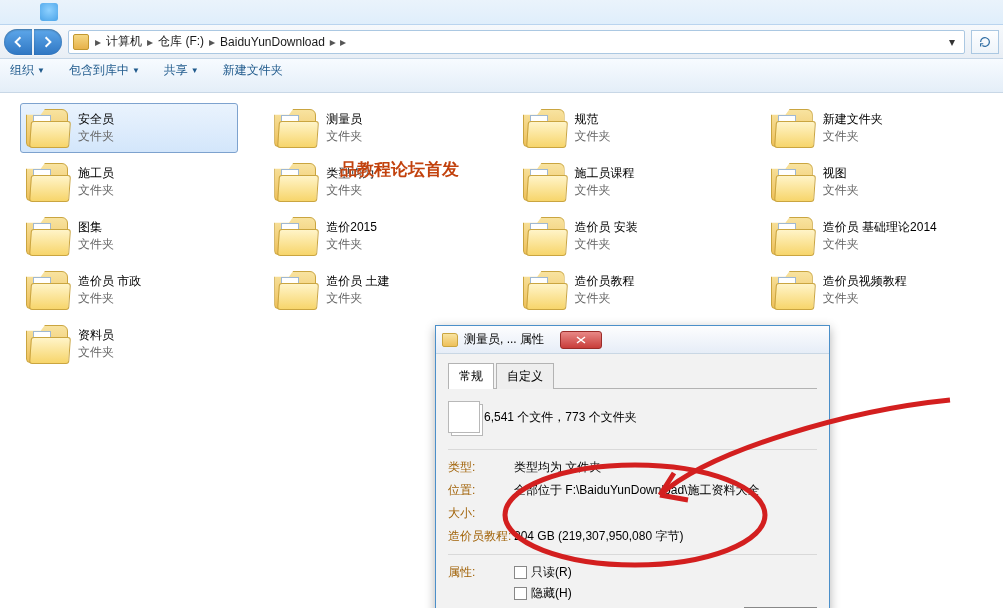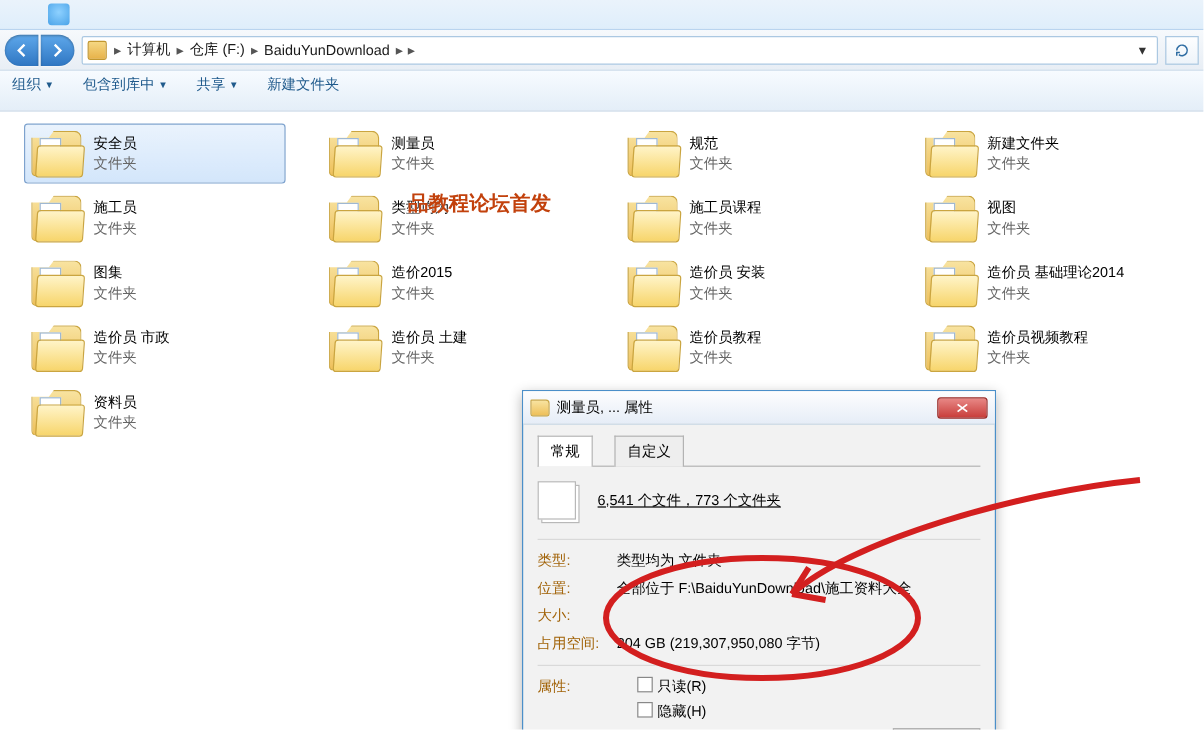--- a/index.html
+++ b/index.html
@@ -36,37 +36,37 @@
     .folder-icon .back { position:absolute; inset:0; background:linear-gradient(#f8e3a0,#eec05a); border:1px solid #caa540; border-radius:2px 6px 4px 4px; clip-path: polygon(0 15%, 35% 15%, 45% 0, 100% 0, 100% 100%, 0 100%);}
     .folder-icon .front{ position:absolute; left:4px; right:-2px; top:12px; bottom:-1px; background:linear-gradient(#fff4c8,#f7d56b); border:1px solid #caa540; border-radius:3px; transform:skewX(-4deg);}
     .folder-icon .doc{ position:absolute; left:7px; top:6px; width:18px; height:24px; background:#fff; border:1px solid #9fb8d2; }
     .folder-text{ line-height:1.4;}
     .folder-text .name{ color:#000;}
     .folder-text .type{ color:#666;}
     .overlay-watermark{ position:absolute; left:340px; top:158px; color:#c2410c; font-size:17px; font-weight:bold; text-shadow:0 0 1px #fff;}
     
     
     .props-dialog{ position:absolute; left:435px; top:325px; width:395px; border:1px solid #4b8fc9; background:#f2f2f2; box-shadow:0 3px 10px rgba(0,0,0,.3); font-family:SimSun, "Segoe UI", sans-serif;}
-    .props-title{ height:28px; background:linear-gradient(#fdfdfe,#e6edf7); border-bottom:1px solid #c9d7e4; display:flex; align-items:center; justify-content:space-between; padding:0 6px;gap:16px;}
+    .props-title{ height:28px; background:linear-gradient(#fdfdfe,#e6edf7); border-bottom:1px solid #c9d7e4; display:flex; align-items:center; justify-content:flex-start; padding:0 6px;gap:16px;}
     .props-title-left{ display:flex; align-items:center; gap:6px;}
     .props-title-icon{ width:16px; height:14px; background:linear-gradient(#f8e3a0,#eec05a); border:1px solid #caa540; border-radius:1px 3px 2px 2px;}
     .props-close{ width:42px; height:18px; background:linear-gradient(#e88886,#c83d3a); border:1px solid #9a2c29; border-radius:3px; color:#fff; display:flex; align-items:center; justify-content:center; font-size:11px; text-shadow:0 -1px 0 rgba(0,0,0,.3);}
     .props-body{ padding:8px 12px 16px;}
     .tabs{ display:flex; border-bottom:1px solid #b3b3b3; margin-bottom:8px;}
-    .tab{ padding:4px 10px; background:#eee; border:1px solid #b3b3b3; border-bottom:none; margin-right:18px; position:relative; top:1px;}
+    .tab{ padding:4px 10px; background:#eee; border:1px solid #b3b3b3; border-bottom:none; margin-right:2px; position:relative; top:1px;}
     .tab.active{ background:#fff;}
     .props-row{ display:flex; padding:3px 0;}
     .props-label{ width:66px; color:#a16207;}
     .props-value{ flex:1; color:#000;}
     .props-sep{ height:1px; background:#d9d9d9; margin:6px 0;}
-    .summary-line{ text-align:left; padding:4px 0 10px; display:flex; align-items:center; gap:18px;text-decoration:underline;}
+    .summary-line{ text-align:left; padding:4px 0 10px; display:flex; align-items:center; gap:4px;}
     .summary-icon{ width:32px; height:32px; position:relative;}
     .summary-icon .sheet{ position:absolute; inset:0; background:#fff; border:1px solid #b8b8b8;}
     .summary-icon .sheet2{ position:absolute; left:3px; top:3px; right:-3px; bottom:-3px; background:#fff; border:1px solid #b8b8b8;}
-    .checkbox-row{ display:flex; align-items:flex-start; gap:4px;margin-left:17px;}
+    .checkbox-row{ display:flex; align-items:center; gap:4px;}
     .fake-checkbox{ width:13px; height:13px; border:1px solid #888; background:#fff;}
     .adv-btn{ display:inline-block; padding:2px 10px; border:1px solid #888; background:linear-gradient(#fefefe,#e6e6e6); font-size:12px; margin-left:auto;margin-top:43px;}
     .attrs-row{ display:flex; align-items:flex-start;}
     .attrs-checks{ display:flex; flex-direction:column; gap:4px;}
     
     
     .red-annot{ position:absolute; pointer-events:none; left:430px; top:310px; width:570px; height:300px;}
     .red-annot svg{width:100%; height:100%; overflow:visible;}
   </style>
 </head>
@@ -350,21 +350,21 @@
       <div class="props-value">类型均为 文件夹</div>
     </div>
     <div class="props-row">
       <div class="props-label">位置:</div>
       <div class="props-value">全部位于 F:\BaiduYunDownload\施工资料大全</div>
     </div>
     <div class="props-row">
       <div class="props-label">大小:</div>
     </div>
     <div class="props-row">
-      <div class="props-label">占用空间:</div>
+      <div class="props-label">造价员教程:</div>
       <div class="props-value">204 GB (219,307,950,080 字节)</div>
     </div>
     <div class="props-sep"></div>
     <div class="props-row attrs-row">
       <div class="props-label">属性:</div>
       <div class="props-value" style="display:flex; align-items:flex-start;">
         <div class="attrs-checks">
           <div class="checkbox-row">
             <div class="fake-checkbox"></div>
             <span>只读(R)</span>

